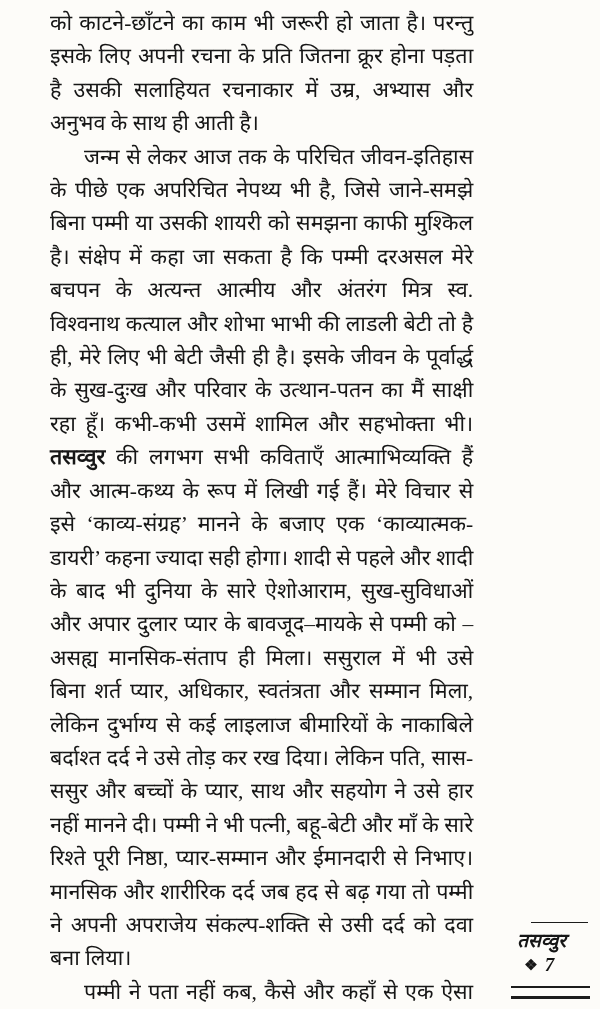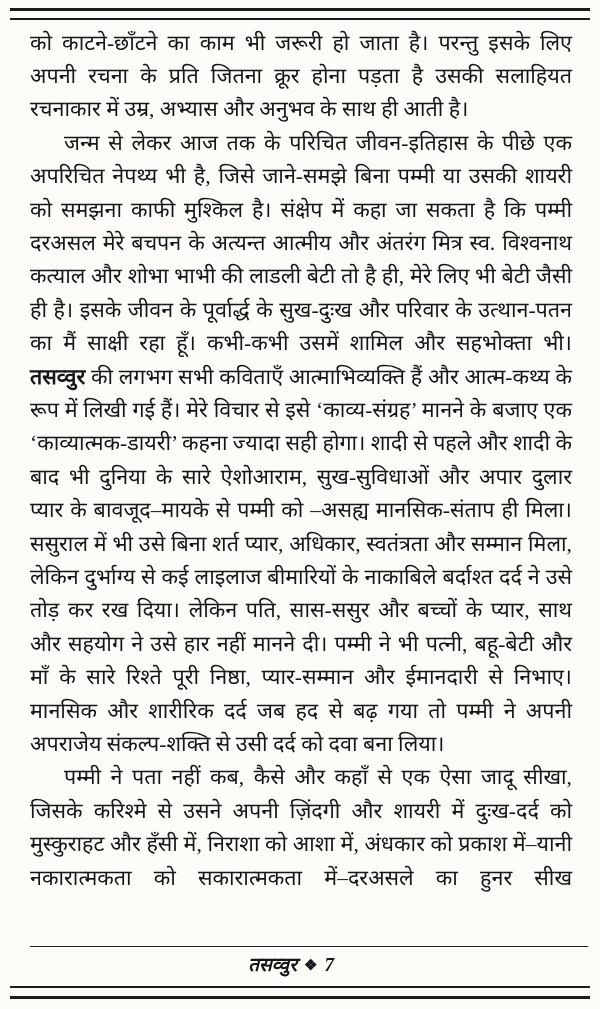--- a/index.html
+++ b/index.html
@@ -9,21 +9,20 @@
   }
   .page {
     position: relative;
     width: 600px;
     height: 1009px;
     margin: 0 auto;
     background: #fdfcf9;
     color: #161616;
     font-family: "Liberation Serif", "DejaVu Serif", serif;
     display: flex;
-    flex-direction: column;
     box-sizing: border-box;
     overflow: hidden;
   }
   .rule {
     background: #1c1c1c;
     border: none;
   }
   .top-rules {
     padding-top: 8px;
   }
@@ -58,21 +57,21 @@
   }
   .footer {
     margin-top: auto;
     padding-bottom: 10px;
   }
   .footer .rule-over {
     height: 1.6px;
     margin: 0 12px 0 30px;
   }
   .footer-line {
-    text-align: center;
+    text-align: left;
     padding: 6px 34px 8px 16px;
     font-size: 19px;
     line-height: 24px;
     font-style: italic;
     font-weight: bold;
   }
   .footer-sep {
     display: inline-block;
     margin: 0 7px;
     font-style: normal;

